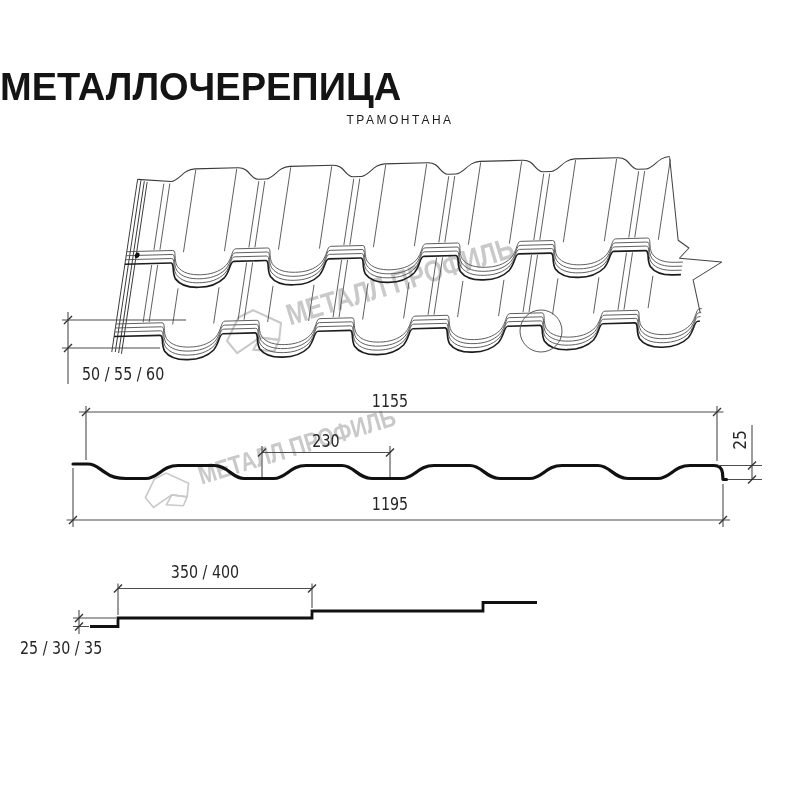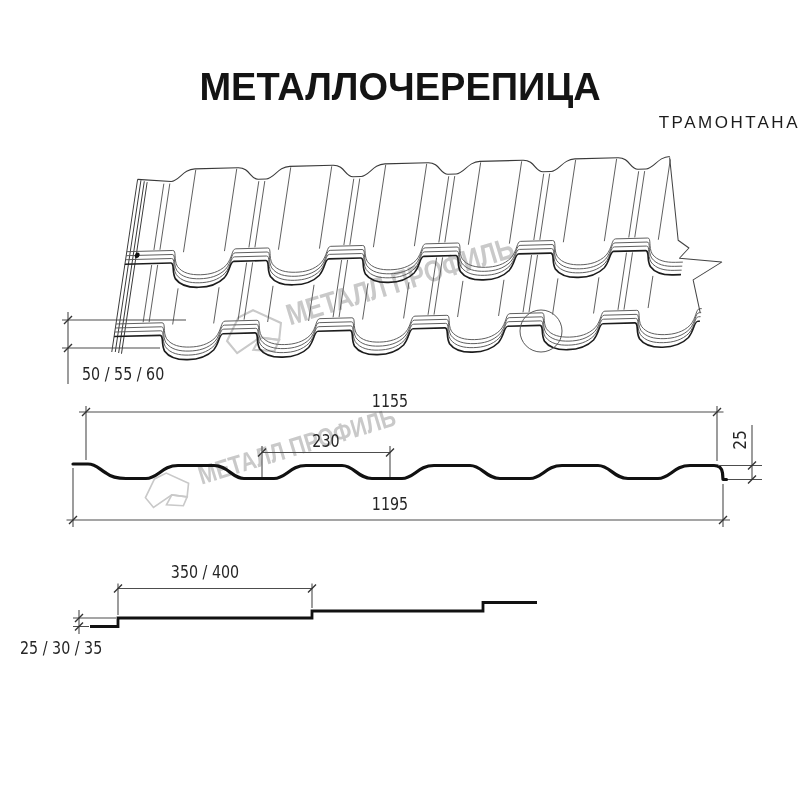--- a/index.html
+++ b/index.html
@@ -1,22 +1,22 @@
 <!DOCTYPE html>
 <html><head>
 <meta charset="utf-8">
 <style>
   html,body{margin:0;padding:0;background:#fff;}
   .page{position:relative;width:800px;height:800px;background:#ffffff;overflow:hidden;
         font-family:"Liberation Sans",sans-serif;}
   
-  .page-title{position:absolute;left:0;top:66px;width:100%;text-align:center;
+  .page-title{position:absolute;left:0;top:66px;width:100%;text-align:left;
     font-size:38px;font-weight:bold;letter-spacing:0px;color:#141414;z-index:3;}
-  .page-subtitle{position:absolute;left:0;top:113px;width:100%;text-align:right;
-    font-size:17px;font-weight:normal;letter-spacing:2.5px;color:#1c1c1c;z-index:3;}
+  .page-subtitle{position:absolute;left:0;top:113px;width:100%;text-align:center;
+    font-size:12px;font-weight:normal;letter-spacing:2.5px;color:#1c1c1c;z-index:3;}
   .dim-label{position:absolute;font-family:"DejaVu Sans",sans-serif;font-size:17px;
     color:#262626;white-space:nowrap;z-index:3;transform:scaleX(0.84);transform-origin:0 0;}
   .dim-label.center{transform:translateX(-50%) scaleX(0.84);transform-origin:center top;}
   .dim-label.vertical{transform:translate(-50%,-50%) rotate(-90deg) scaleX(0.9);
     transform-origin:center center;}
   
   .wm-text{position:absolute;font-family:"Liberation Sans",sans-serif;font-weight:bold;
     color:#c9c9c9;white-space:nowrap;z-index:1;transform-origin:0 50%;}
   .wm-text.wm1{left:287px;top:299px;font-size:30px;transform:rotate(-17deg) scaleX(0.82);}
   .wm-text.wm2{left:199px;top:461px;font-size:26px;transform:rotate(-17deg) scaleX(0.82);}

